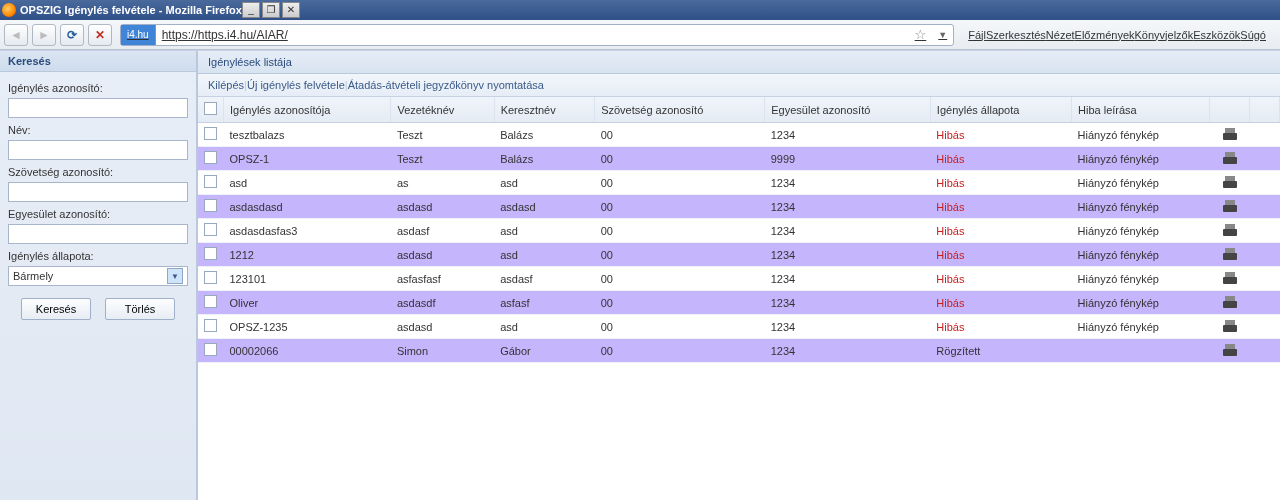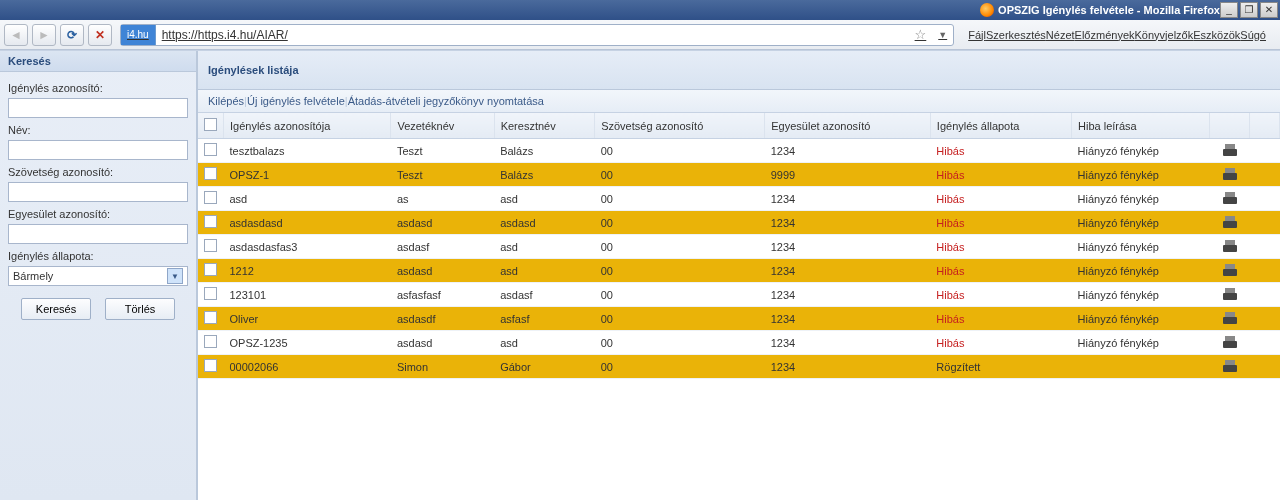--- a/index.html
+++ b/index.html
@@ -1,19 +1,19 @@
 <!DOCTYPE html>
 <html><head>
 <meta charset="utf-8">
 <style>
 * { box-sizing: border-box; margin: 0; padding: 0; }
 body { font-family: Tahoma, Arial, sans-serif; font-size: 11px; color: #333; background: #fff; width: 1280px; height: 500px; overflow: hidden; }
 
 
-.titlebar { height: 20px; background: linear-gradient(#4a6a9c, #2f5088); display: flex; align-items: center; justify-content: flex-end; padding: 0 2px; }
+.titlebar { height: 20px; background: linear-gradient(#4a6a9c, #2f5088); display: flex; align-items: center; justify-content: flex-start; padding: 0 2px; }
 .titlebar-left { display: flex; align-items: center; gap: 4px; }
 .ff-icon { width: 14px; height: 14px; background: radial-gradient(circle at 40% 40%, #ffcc66, #ff8800 60%, #cc3300); border-radius: 50%; }
 .titlebar-title { color: #fff; font-weight: bold; font-size: 11px; }
 .win-controls { display: flex; gap: 2px; }
 .win-btn { width: 18px; height: 16px; background: linear-gradient(#eee,#ccc); border: 1px solid #888; font-size: 10px; text-align: center; line-height: 13px; cursor: pointer; color:#333; }
 
 
 .toolbar { height: 30px; background: linear-gradient(#f5f7fa,#e8ecf1); border-bottom: 1px solid #b8c4d6; display: flex; align-items: center; padding: 0 4px; gap: 4px; }
 .nav-btn { width: 24px; height: 22px; border: 1px solid #b0b8c4; background: linear-gradient(#fff,#e5e9ef); border-radius: 3px; display: flex; align-items: center; justify-content: center; color: #6a7a90; cursor: pointer; font-size: 12px; }
 .nav-btn.disabled { color: #bbb; }
@@ -36,30 +36,30 @@
 .sidebar-body { padding: 6px 8px; display: flex; flex-direction: column; gap: 2px; }
 .sidebar-label { color: #333; margin-top: 4px; margin-bottom: 2px; }
 .sidebar-input { width: 100%; height: 20px; border: 1px solid #a8b6cc; background: #fff; padding: 2px 4px; font-size: 11px; }
 .sidebar-select { width: 100%; height: 20px; border: 1px solid #a8b6cc; background: #fff; font-size: 11px; display: flex; align-items: center; justify-content: space-between; padding: 0 4px; }
 .sidebar-select .arrow { background: #cfe3fa; border: 1px solid #8fa6c8; width: 16px; height: 16px; display: flex; align-items: center; justify-content: center; font-size: 8px; color: #3a5a88; }
 .sidebar-buttons { display: flex; gap: 14px; margin-top: 10px; justify-content: center; }
 .sidebar-btn { width: 70px; height: 22px; border: 1px solid #9fb0c8; background: linear-gradient(#fdfdfe,#e7edf4); border-radius: 2px; cursor: pointer; font-size: 11px; }
 
 
 .content { flex: 1; background: #fff; display: flex; flex-direction: column; }
-.content-header { background: linear-gradient(#e6edf7,#d8e3f1); padding: 13px 10px; font-weight: bold; color: #2a4c7c; border-bottom: 1px solid #bac8db; }
+.content-header { background: linear-gradient(#e6edf7,#d8e3f1); padding: 5px 10px; font-weight: normal; color: #2a4c7c; border-bottom: 1px solid #bac8db; }
 .sub-toolbar { background: linear-gradient(#f2f6fb,#e6edf6); padding: 5px 10px; border-bottom: 1px solid #c6d2e3; display: flex; gap: 0; color: #3a5a88; }
 .sub-toolbar span { cursor: pointer; }
 .sub-toolbar .sep { color: #bac8db; }
 
 
 table { width: 100%; border-collapse: collapse; }
 th { background: linear-gradient(#f0f4fa,#e4ebf4); text-align: left; font-weight: normal; padding: 5px 6px; border-bottom: 1px solid #c6d2e3; border-right: 1px solid #dbe3ee; color: #333; }
 td { padding: 4px 6px; border-bottom: 1px solid #eef2f7; }
-tr.even td { background: #eab308; }
+tr.even td { background: #c4b5fd; }
 .checkbox-cell { width: 22px; text-align: center; }
 .checkbox-box { width: 13px; height: 13px; border: 1px solid #9aa8bc; background: #fff; display: inline-block; }
 .status-hibas { color: #c62020; }
 .print-cell { width: 40px; text-align: center; }
 .print-icon { display: inline-block; width: 14px; height: 12px; position: relative; }
 .print-icon::before { content: ""; position: absolute; top: 0; left: 2px; width: 10px; height: 5px; background: #888; }
 .print-icon::after { content: ""; position: absolute; bottom: 0; left: 0; width: 14px; height: 7px; background: #444; border-radius: 1px; }
 .col-last { width: 30px; }
 </style>
 </head>

